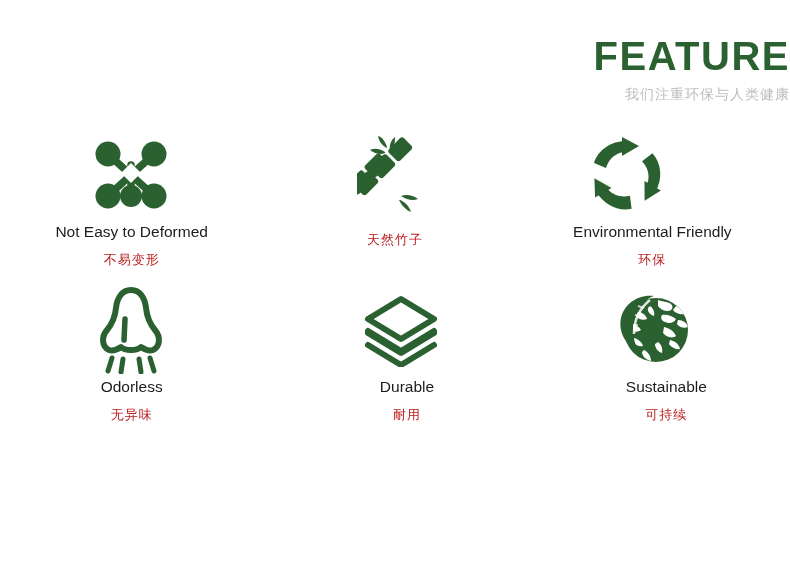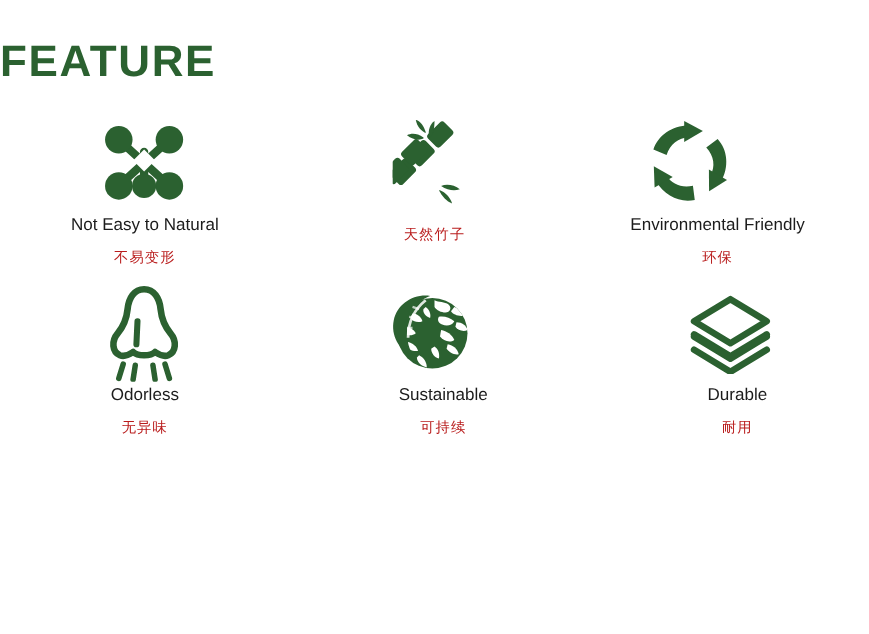--- a/index.html
+++ b/index.html
@@ -17,21 +17,21 @@
   .page {
     width: 790px;
     height: 576px;
     box-sizing: border-box;
     position: relative;
     background: #ffffff;
   }
 
   
   .header {
-    text-align: left;
+    text-align: right;
     padding-top: 36px;
   }
   .title {
     font-size: 40px;
     font-weight: bold;
     color: #2b6130;
     letter-spacing: 1.5px;
     line-height: 1;
     margin: 0;
   }
@@ -100,20 +100,21 @@
   .cell.c-sustain .label-en, .cell.c-sustain .label-cn { transform: translateX(8px); }
   .cell.c-deform .label-en, .cell.c-deform .label-cn { transform: translateX(0px); }
 </style>
 </head>
 <body>
 
 <div class="page">
 
   <div class="header">
     <div class="title">FEATURE</div>
+    <div class="subtitle-cn">我们注重环保与人类健康</div>
   </div>
 
   <div class="grid">
 
     <div class="cell c-deform">
       <div class="icon-wrap">
         <svg width="76" height="72" viewBox="0 0 76 72" aria-hidden="true">
           <g stroke="#2b6130" stroke-width="7.5" stroke-linecap="round" fill="none">
             <line x1="16" y1="16" x2="60" y2="56"></line>
             <line x1="60" y1="16" x2="16" y2="56"></line>
@@ -122,21 +123,21 @@
           <g fill="#2b6130">
             <circle cx="15" cy="15" r="12.5"></circle>
             <circle cx="61" cy="15" r="12.5"></circle>
             <circle cx="15" cy="57" r="12.5"></circle>
             <circle cx="61" cy="57" r="12.5"></circle>
             <circle cx="38" cy="57" r="11"></circle>
           </g>
           <polygon points="38,24 48,34 38,44 28,34" fill="#ffffff"></polygon>
         </svg>
       </div>
-      <div class="label-en">Not Easy to Natural</div>
+      <div class="label-en">Not Easy to Deformed</div>
       <div class="label-cn">不易变形</div>
     </div>
 
     <div class="cell c-bamboo">
       <div class="icon-wrap">
         <svg width="72" height="78" viewBox="0 0 72 78" aria-hidden="true">
           <g fill="#2b6130">
 
             <g transform="rotate(45 45 20)">
               <rect x="31" y="6" width="16" height="21" rx="3"></rect>
@@ -208,20 +209,40 @@
 
             <path d="M14 72 L10 85" stroke-width="5"></path>
             <path d="M25 73 L23 86" stroke-width="5"></path>
             <path d="M41 73 L43 86" stroke-width="5"></path>
             <path d="M52 72 L56 85" stroke-width="5"></path>
           </g>
         </svg>
       </div>
       <div class="label-en">Odorless</div>
       <div class="label-cn">无异味</div>
+    </div>
+
+    <div class="cell c-durable">
+      <div class="icon-wrap">
+        <svg width="78" height="74" viewBox="0 0 78 74" aria-hidden="true">
+          <g stroke="#2b6130" fill="none" stroke-width="6" stroke-linejoin="round" stroke-linecap="round">
+
+            <polygon points="39,6 72,26 39,46 6,26"></polygon>
+
+            <path d="M6 38 L39 58 L72 38"></path>
+            <path d="M6 38 L39 48 L72 38" opacity="0"></path>
+            <path d="M6 40 L39 60 L72 40"></path>
+
+            <path d="M6 52 L39 72 L72 52"></path>
+            <path d="M6 54 L39 74 L72 54" opacity="0"></path>
+          </g>
+        </svg>
+      </div>
+      <div class="label-en">Durable</div>
+      <div class="label-cn">耐用</div>
     </div>
 
     <div class="cell c-sustain">
       <div class="icon-wrap">
         <svg width="80" height="80" viewBox="0 0 80 80" aria-hidden="true">
           <defs>
             <clipPath id="globeClip">
               <circle cx="42" cy="40" r="32"></circle>
             </clipPath>
           </defs>
@@ -251,34 +272,14 @@
           <path d="M40 6 C24 4 10 14 7 28 C4 42 12 56 24 60
                    C18 48 17 34 23 22 C28 12 34 8 40 6 Z" fill="#2b6130"></path>
           <path d="M36 10 C26 18 20 30 20 44" stroke="#ffffff" stroke-width="2.5" fill="none" opacity="0.85"></path>
           <path d="M30 18 L24 16 M27 26 L21 25 M24 35 L19 35" stroke="#ffffff" stroke-width="2" fill="none" opacity="0.7"></path>
         </svg>
       </div>
       <div class="label-en">Sustainable</div>
       <div class="label-cn">可持续</div>
     </div>
 
-    <div class="cell c-durable">
-      <div class="icon-wrap">
-        <svg width="78" height="74" viewBox="0 0 78 74" aria-hidden="true">
-          <g stroke="#2b6130" fill="none" stroke-width="6" stroke-linejoin="round" stroke-linecap="round">
-
-            <polygon points="39,6 72,26 39,46 6,26"></polygon>
-
-            <path d="M6 38 L39 58 L72 38"></path>
-            <path d="M6 38 L39 48 L72 38" opacity="0"></path>
-            <path d="M6 40 L39 60 L72 40"></path>
-
-            <path d="M6 52 L39 72 L72 52"></path>
-            <path d="M6 54 L39 74 L72 54" opacity="0"></path>
-          </g>
-        </svg>
-      </div>
-      <div class="label-en">Durable</div>
-      <div class="label-cn">耐用</div>
-    </div>
-
   </div>
 </div>
 
 </body></html>

